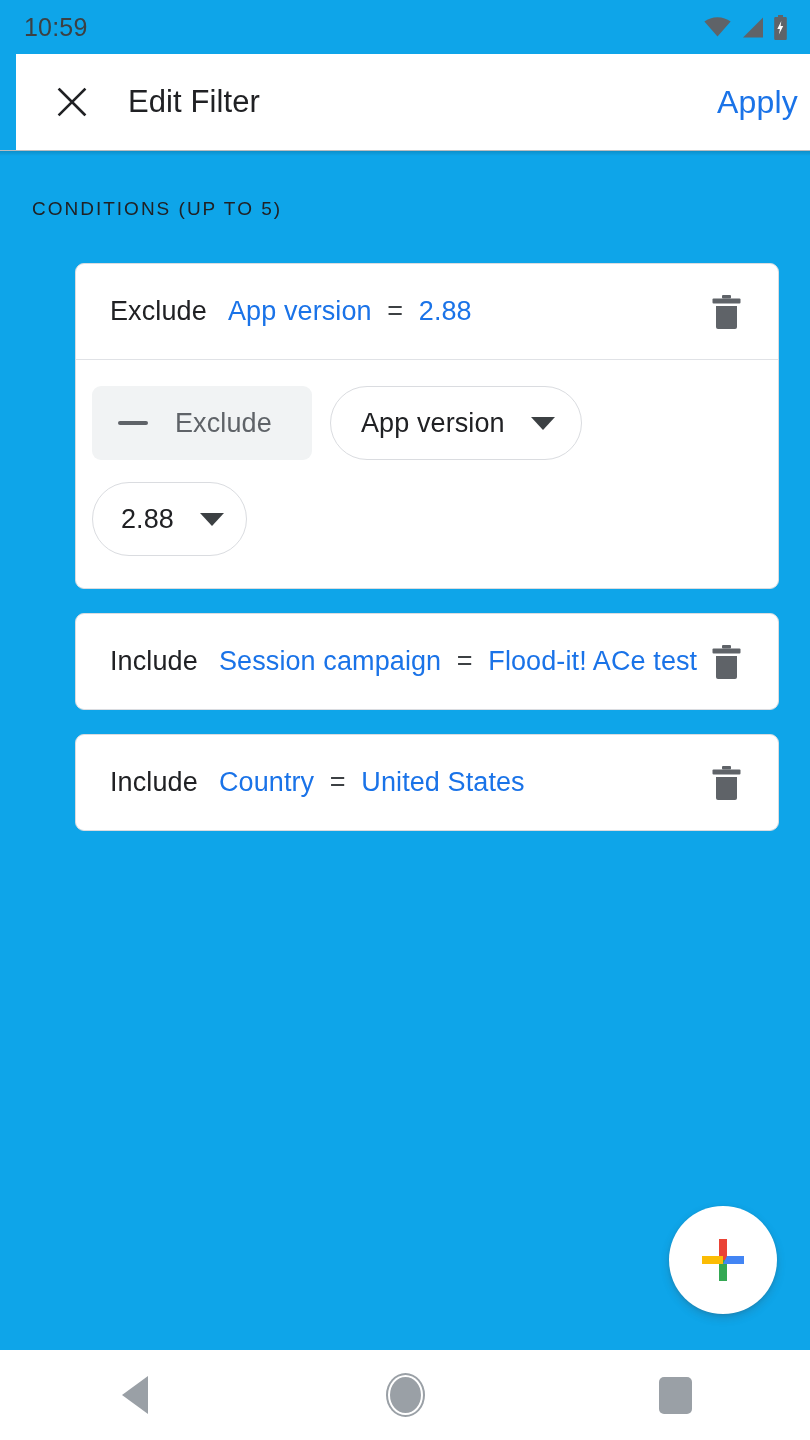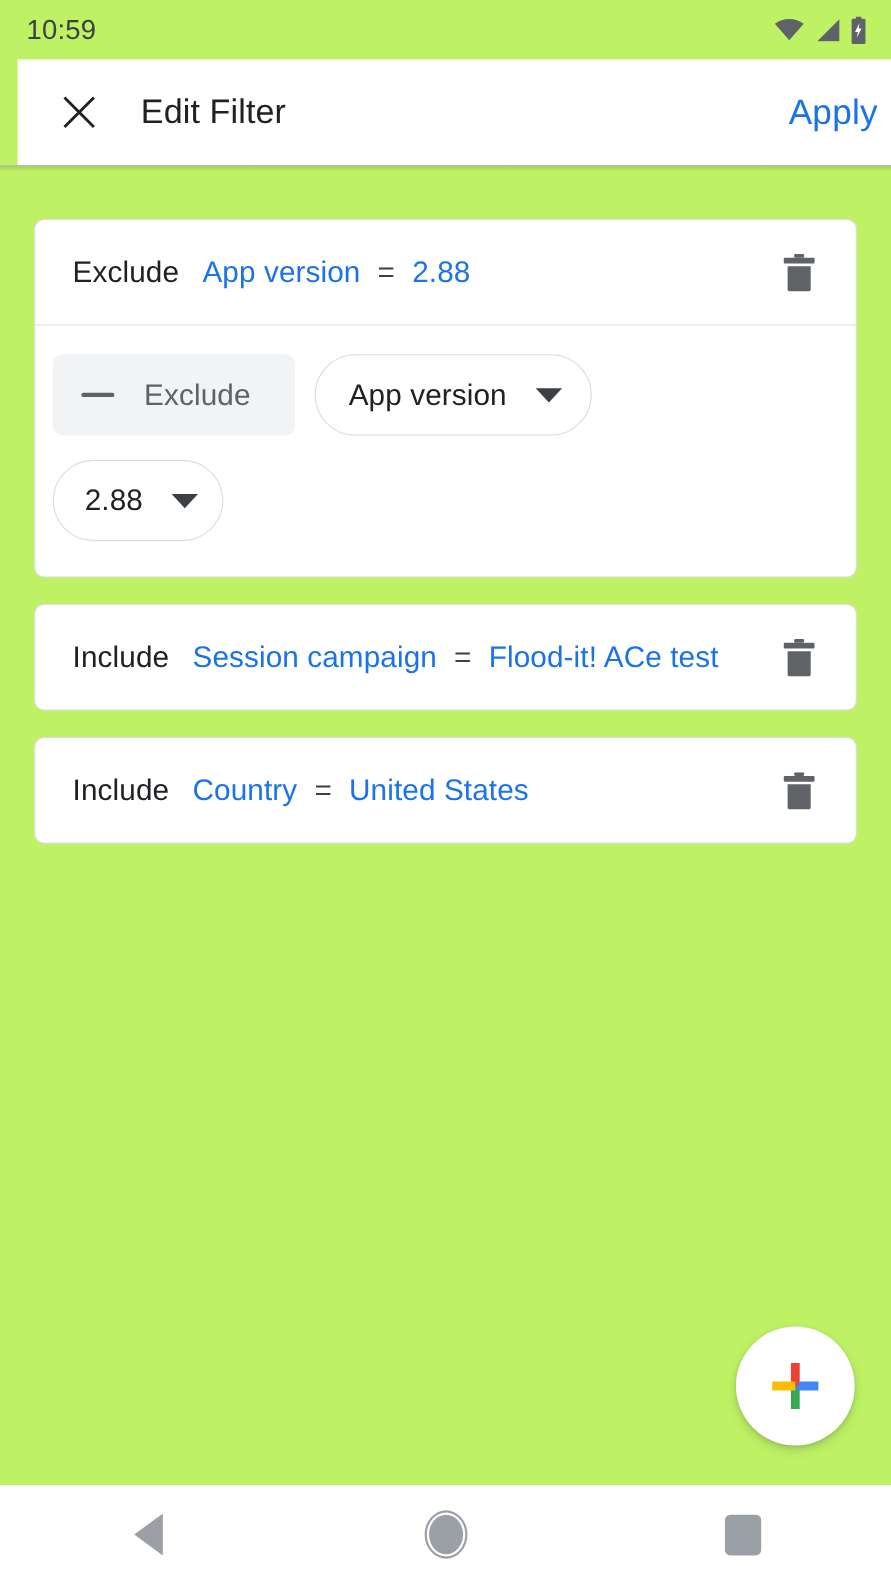--- a/index.html
+++ b/index.html
@@ -2,21 +2,21 @@
 <html><head>
 <meta charset="utf-8">
 <style>
   * { box-sizing: border-box; margin: 0; padding: 0; }
   html, body {
     width: 810px; height: 1440px;
     background: #ffffff;
     font-family: "Liberation Sans", sans-serif;
     overflow: hidden;
   }
-  #screen { position: relative; width: 810px; height: 1440px; background: #bef264; }
+  #screen { position: relative; width: 810px; height: 1440px; background: #0ea5e9; }
 
   
   .statusbar {
     position: absolute; top: 0; left: 0; width: 810px; height: 54px;
     display: flex; align-items: center; justify-content: space-between;
     padding: 0 22px 0 24px;
   }
   .status-clock { font-size: 25px; color: #3c4043; letter-spacing: .2px; }
   .status-icons { display: flex; align-items: center; gap: 9px; }
   .ic-wifi { width: 27px; height: 20px; display: block; }
@@ -50,21 +50,21 @@
     background: #dadce0;
   }
 
   
   .content { position: absolute; top: 156px; left: 0; width: 810px; }
   .section-label {
     margin: 42px 0 0 32px;
     font-size: 19px; color: #202124; letter-spacing: 2.0px; font-weight: 400;
   }
 
-  .cards { margin-top: 40px; padding: 3px 31px; }
+  .cards { margin-top: 40px; padding: 3px 31px; margin-left: 44px; }
 
   .card {
     border: 1px solid #dadce0; border-radius: 9px; background: #fff;
     margin-bottom: 24px;
   }
   .card.first { margin-bottom: 24px; }
 
   .cond-summary {
     height: 95px; display: flex; align-items: center; padding: 0 28px 0 34px;
   }
@@ -174,20 +174,21 @@
       </span>
     </div>
     <div class="appbar-title">Edit Filter</div>
     <div class="appbar-action">Apply</div>
   </div>
   <div class="appbar-line"></div>
   <div class="appbar-shadow"></div>
 
   <div class="content">
 
+    <div class="section-label">CONDITIONS (UP TO 5)</div>
 
     <div class="cards">
 
       <div class="card first">
         <div class="cond-summary">
           <div class="cond-text">
             <span class="mode">Exclude</span>
             <span class="dim">&nbsp;</span><span class="val">App version</span>
             <span class="eq">=</span>
             <span class="val">2.88</span>

